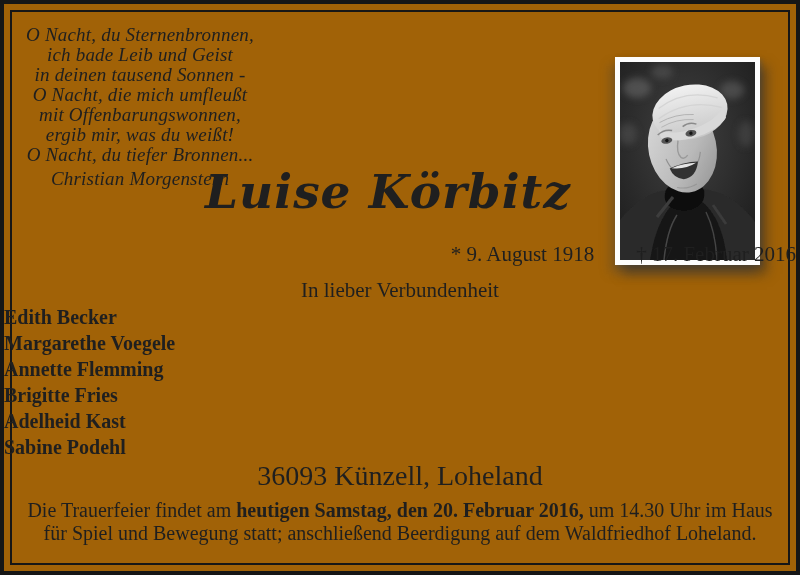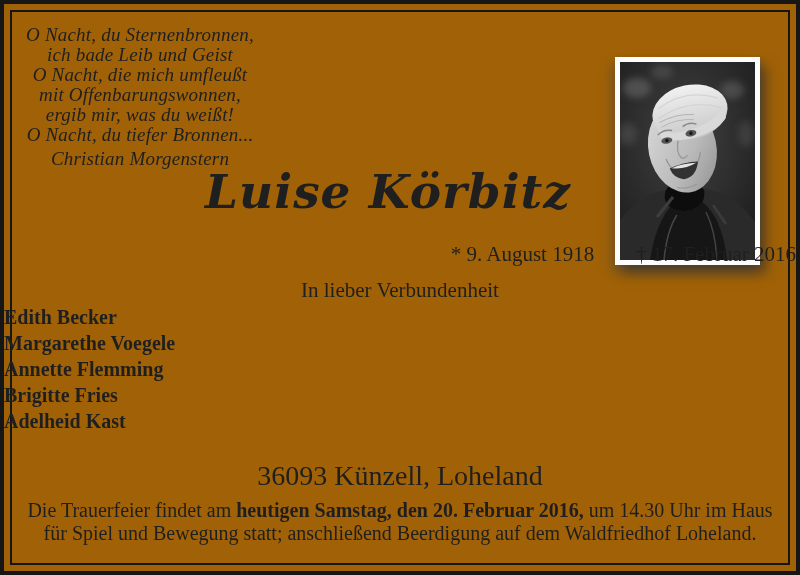--- a/index.html
+++ b/index.html
@@ -120,20 +120,21 @@
 </style>
 </head>
 <body>
 
 <div class="page">
   <div class="frame"></div>
 
   <div class="poem">
     <div>O Nacht, du Sternenbronnen,</div>
     <div>ich bade Leib und Geist</div>
+    <div>in deinen tausend Sonnen -</div>
     <div>O Nacht, die mich umfleußt</div>
     <div>mit Offenbarungswonnen,</div>
     <div>ergib mir, was du weißt!</div>
     <div>O Nacht, du tiefer Bronnen...</div>
     <div class="poem-author">Christian Morgenstern</div>
   </div>
 
   <div class="photo" role="img" aria-label="Schwarz-weiß-Porträt einer lachenden älteren Frau mit weißer Strickmütze und dunkler Jacke">
     <svg width="135" height="198" viewBox="0 0 135 198" xmlns="http://www.w3.org/2000/svg">
       <defs>
@@ -218,20 +219,21 @@
   </div>
 
   <div class="intro">In lieber Verbundenheit</div>
 
   <div class="mourners">
     <div>Edith Becker</div>
     <div>Margarethe Voegele</div>
     <div>Annette Flemming</div>
     <div>Brigitte Fries</div>
     <div>Adelheid Kast</div>
+    <div>Sabine Podehl</div>
   </div>
 
   <div class="address">36093 Künzell, Loheland</div>
 
   <div class="funeral">
     <div><span>Die Trauerfeier findet am </span><b>heutigen Samstag, den 20. Februar 2016,</b><span> um 14.30 Uhr im Haus</span></div>
     <div>für Spiel und Bewegung statt; anschließend Beerdigung auf dem Waldfriedhof Loheland.</div>
   </div>
 </div>
 

